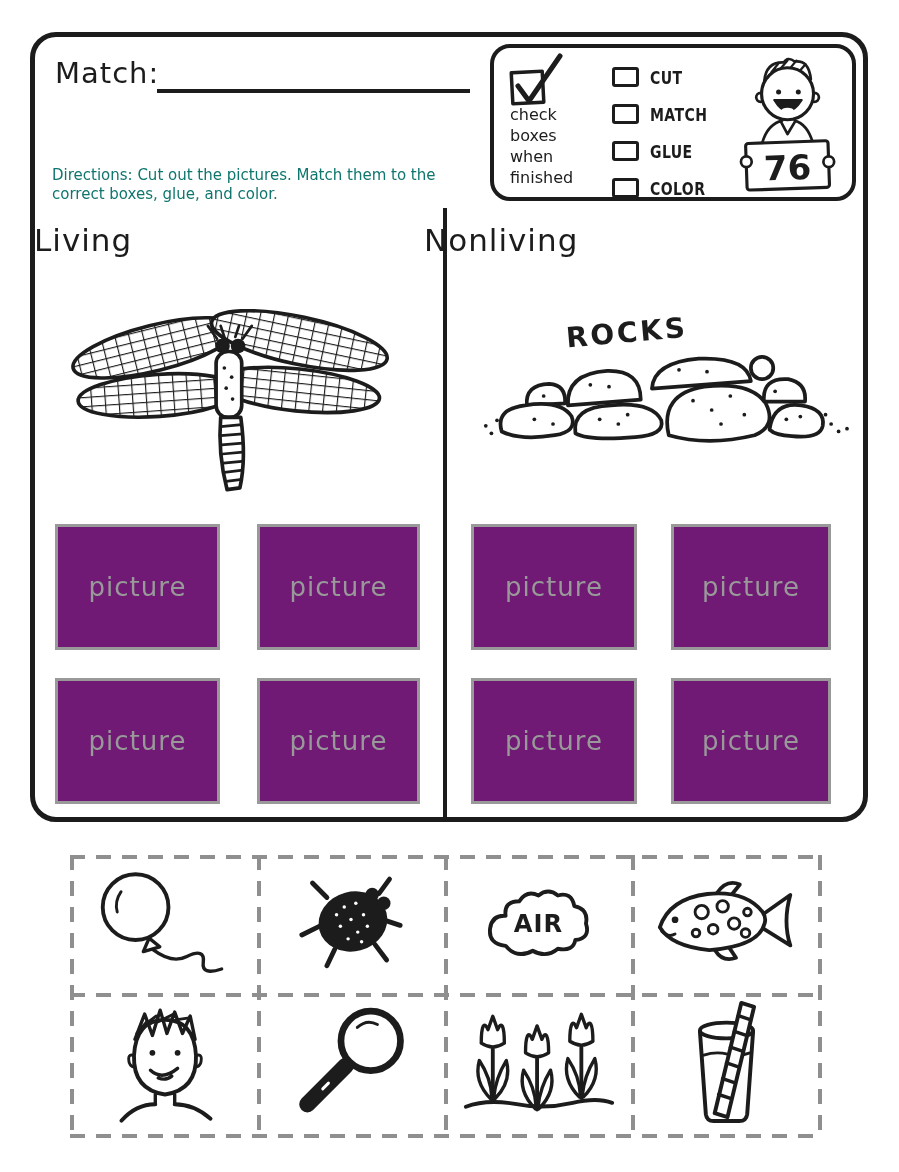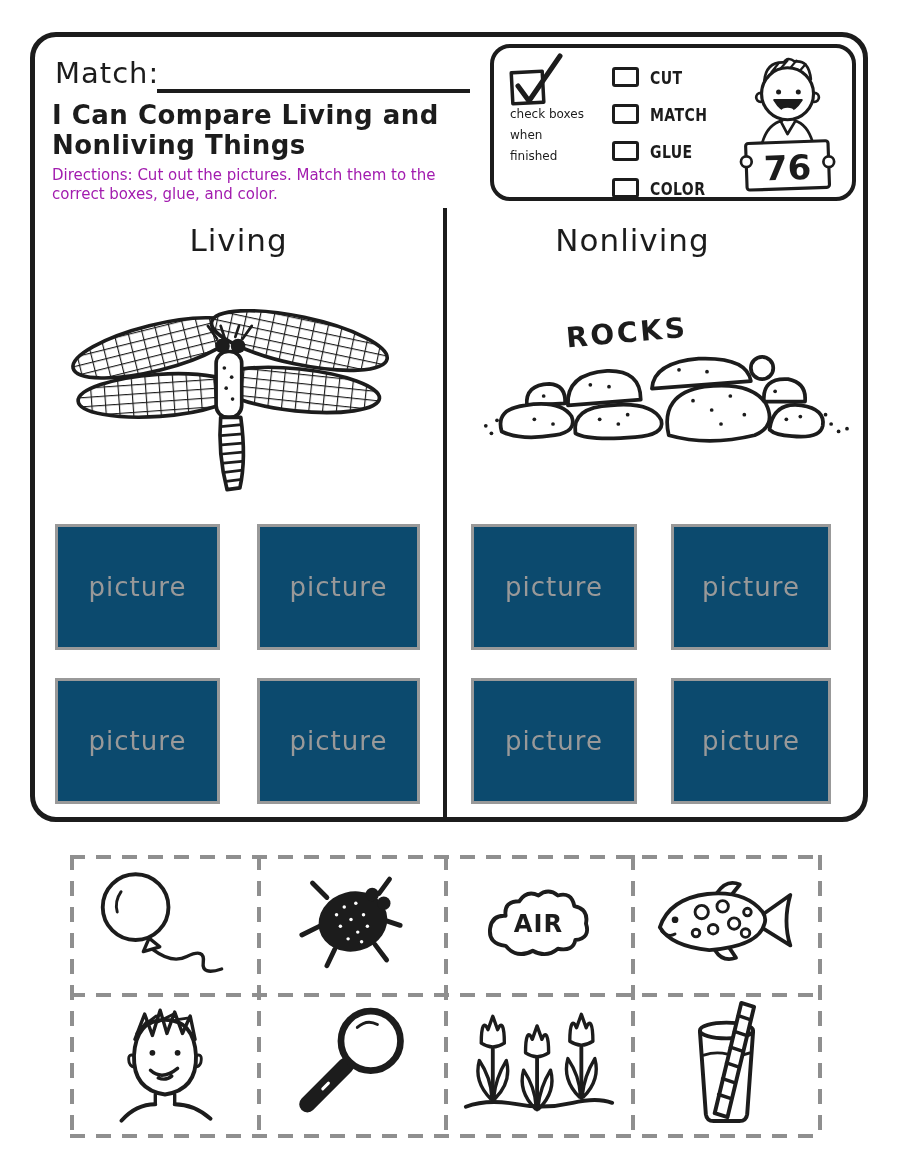--- a/index.html
+++ b/index.html
@@ -9,65 +9,61 @@
     font-family:"DejaVu Sans", sans-serif; color:#1c1c1c; overflow:hidden;
   }
   .abs { position:absolute; }
   .main-frame {
     position:absolute; left:30px; top:32px; width:838px; height:790px;
     border:5px solid #1c1c1c; border-radius:26px; background:#ffffff;
   }
   .name-label { position:absolute; left:55px; top:56px; font-size:29px; letter-spacing:1px; }
   .name-line { position:absolute; left:157px; top:89px; width:313px; height:4px; background:#1c1c1c; }
   .title { position:absolute; left:52px; top:100px; font-size:26px; font-weight:bold; line-height:30px; letter-spacing:0.5px; }
-  .directions { position:absolute; left:52px; top:166px; width:430px; font-size:15px; line-height:19px; color:#a21caf; }
+  .directions { position:absolute; left:52px; top:166px; width:430px; font-size:15px; line-height:19px; color:#0f766e; }
 
   .check-panel {
     position:absolute; left:490px; top:44px; width:366px; height:157px;
     border:4px solid #1c1c1c; border-radius:20px; background:#fff;
   }
   .check-icon-svg { position:absolute; left:10px; top:2px; width:62px; height:58px; overflow:visible; }
-  .check-instruction { position:absolute; left:16px; top:56px; width:80px; font-size:12px; line-height:21px; }
+  .check-instruction { position:absolute; left:16px; top:56px; width:80px; font-size:16px; line-height:21px; }
   .check-list { position:absolute; left:118px; top:16px; }
   .check-row { display:flex; align-items:center; height:26px; margin-bottom:11px; }
   .cb { width:27px; height:20px; border:3px solid #1c1c1c; border-radius:3px; background:#fff; flex:none; }
   .cb-label { margin-left:11px; font-size:18px; font-weight:bold; transform:scaleX(0.78); transform-origin:left center; display:inline-block; letter-spacing:0.5px; }
   .boy-sign-svg { position:absolute; right:8px; top:2px; width:112px; height:152px; }
 
-  .col-heading { position:absolute; top:222px; font-size:31px; text-align:center; letter-spacing:1px; }
+  .col-heading { position:absolute; top:222px; font-size:31px; letter-spacing:1px; }
   .heading-living { left:34px; width:409px; }
   .heading-nonliving { left:424px; width:417px; }
   .divider { position:absolute; left:443px; top:208px; width:4px; height:610px; background:#1c1c1c; }
 
   .pic-box {
-    position:absolute; border:3px solid #999999; background:#0c4a6e;
+    position:absolute; border:3px solid #999999; background:#701a75;
     display:flex; align-items:center; justify-content:center;
     color:#999999; font-size:26px; letter-spacing:1px;
   }
   .dash-h { position:absolute; height:4px; background:repeating-linear-gradient(90deg,#8f8f8f 0 15px,transparent 15px 26px); }
   .dash-v { position:absolute; width:4px; background:repeating-linear-gradient(180deg,#8f8f8f 0 15px,transparent 15px 26px); }
 
   svg { overflow:visible; }
   svg text { font-family:"DejaVu Sans", sans-serif; fill:#1c1c1c; }
   .ink { stroke:#1c1c1c; fill:none; stroke-linecap:round; stroke-linejoin:round; }
   .ink-fill { stroke:#1c1c1c; fill:#ffffff; stroke-linecap:round; stroke-linejoin:round; }
 </style>
 </head>
 <body>
 
 <div class="page">
 
   <div class="main-frame"></div>
 
   <div class="name-label">Match:</div>
   <div class="name-line"></div>
-  <div class="title">
-    <div>I Can Compare Living and</div>
-    <div>Nonliving Things</div>
-  </div>
   <div class="directions">Directions: Cut out the pictures. Match them to the correct boxes, glue, and color.</div>
 
   <div class="check-panel">
     <svg class="check-icon-svg" viewBox="0 0 62 58">
       <rect x="8" y="22" width="31" height="31" class="ink" stroke-width="3.5" transform="rotate(-3 23 37)"></rect>
       <path d="M14 36 L25 51 L56 6" class="ink" stroke-width="5"></path>
     </svg>
     <div class="check-instruction">check boxes when finished</div>
     <div class="check-list">
       <div class="check-row">

